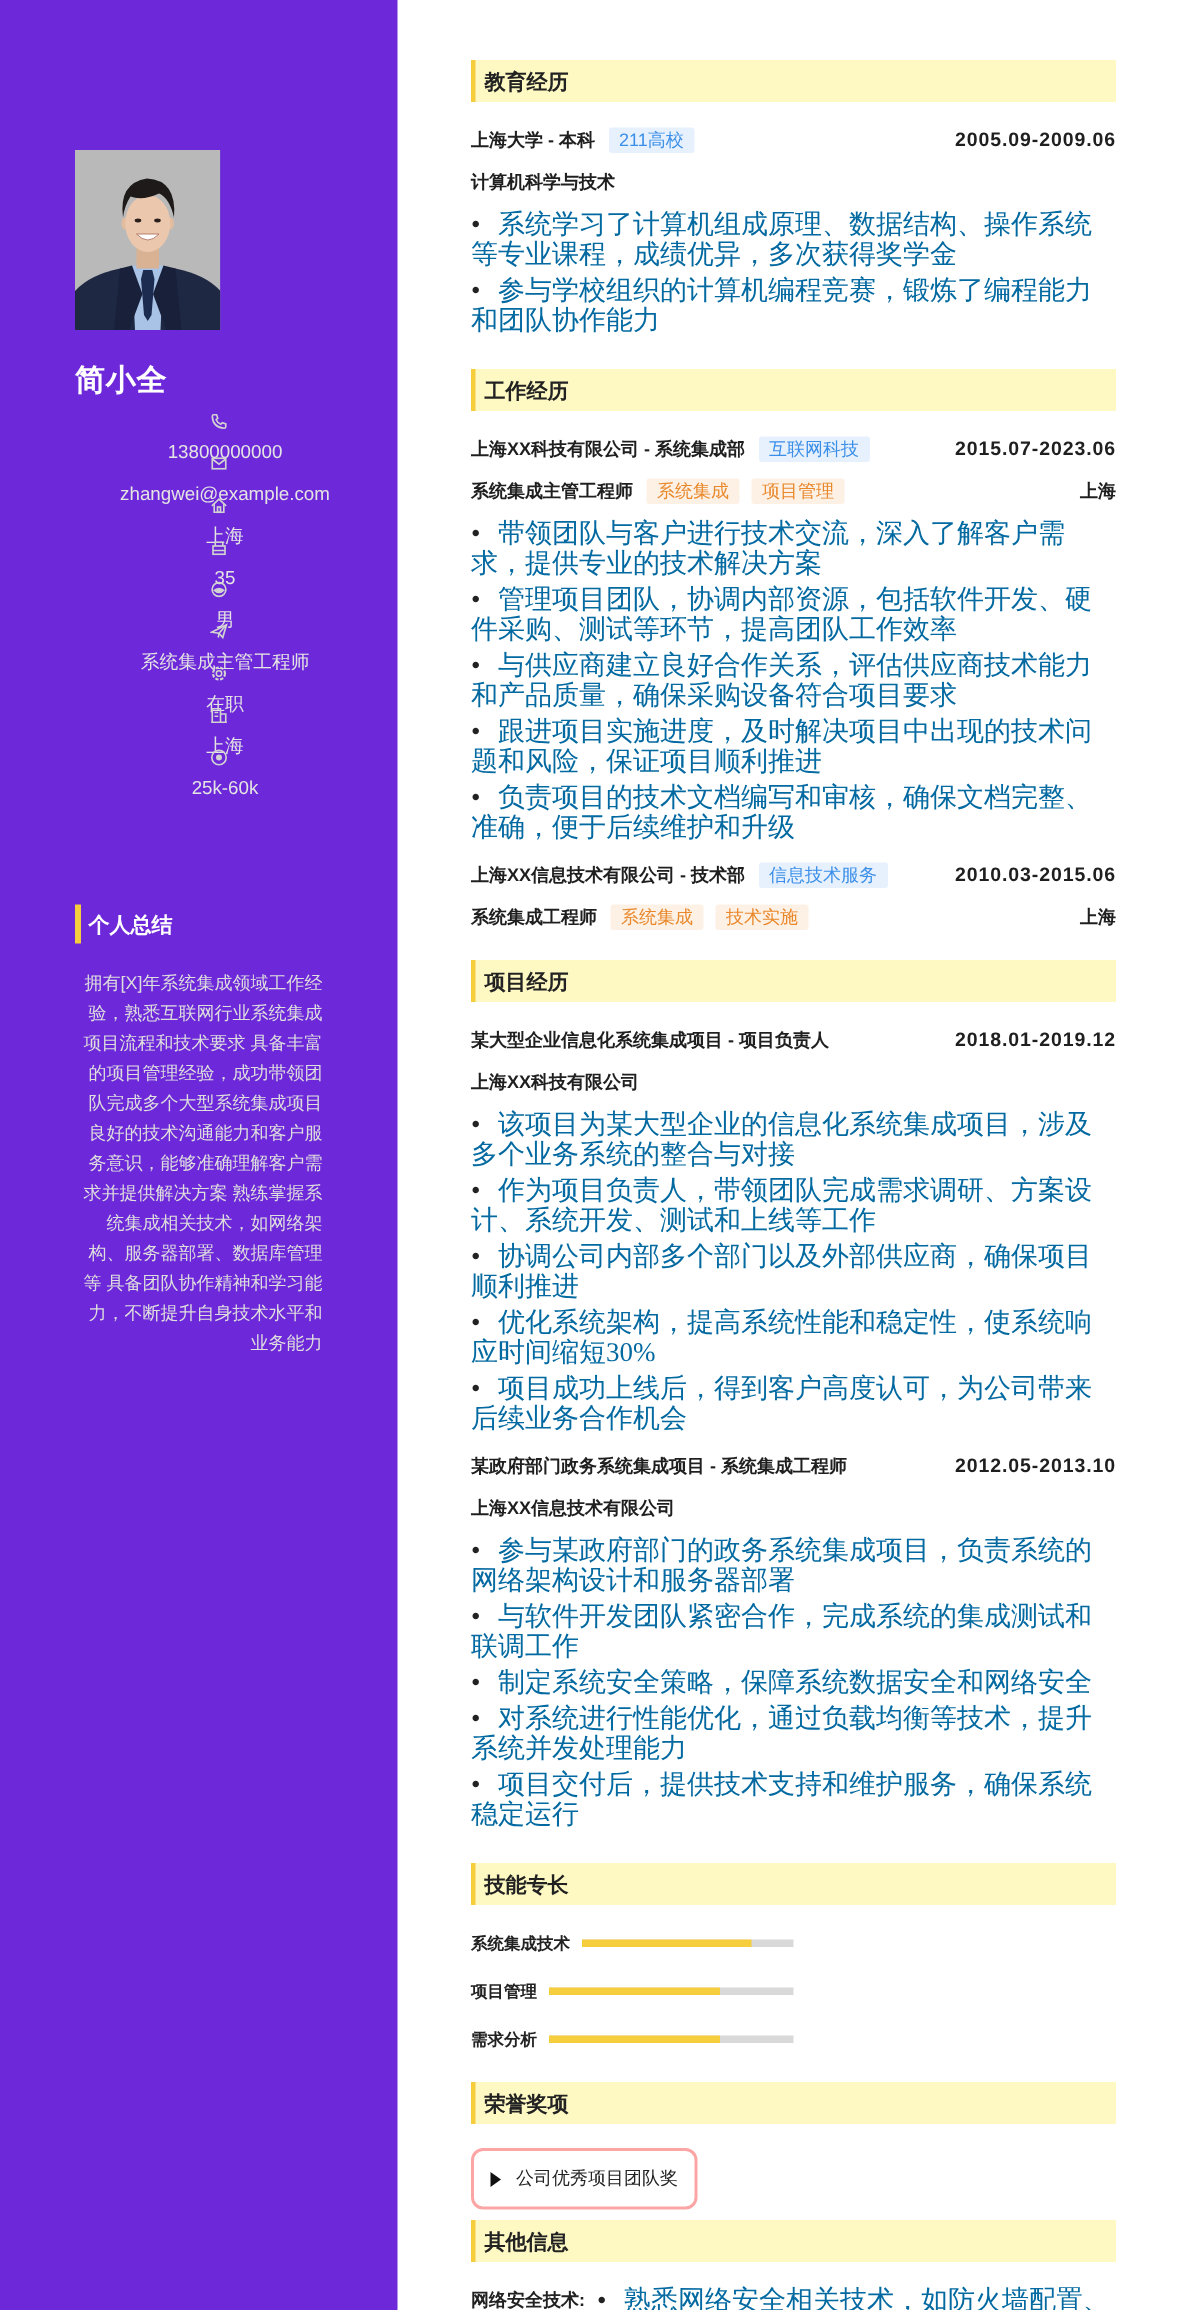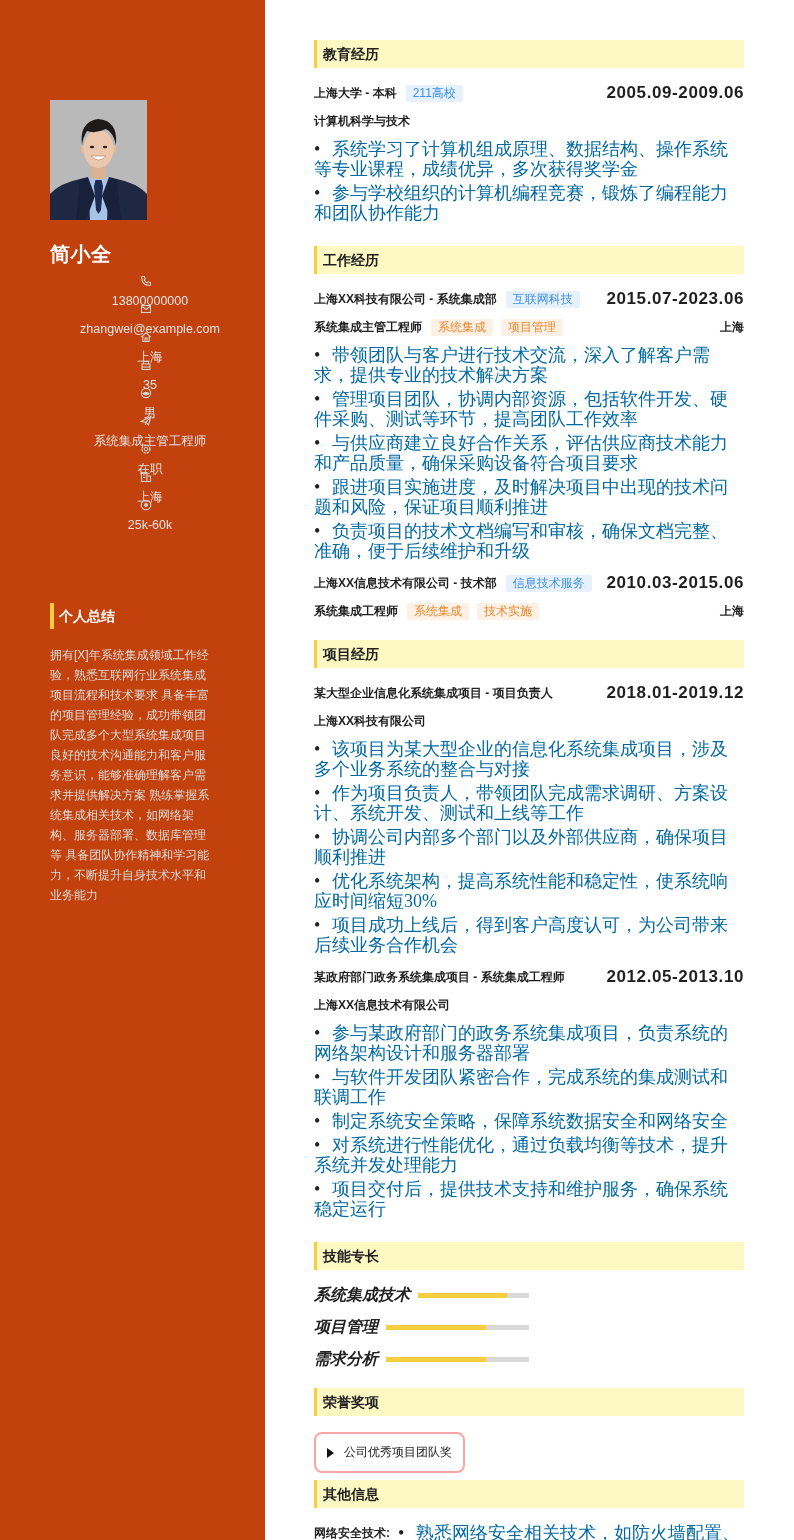--- a/index.html
+++ b/index.html
@@ -1,51 +1,51 @@
 <!DOCTYPE html>
 <html><head>
 <meta charset="utf-8">
 <style>
   * { box-sizing: border-box; margin: 0; padding: 0; }
   html, body { width: 794px; height: 1540px; overflow: hidden; background: #ffffff; }
   body { position: relative; font-family: "Liberation Sans", "DejaVu Sans", sans-serif; color: #222; }
 
   
-  .sidebar { position: absolute; left: 0; top: 0; width: 265px; height: 1540px; background: #c2410c; color: #e6e6e6; }
+  .sidebar { position: absolute; left: 0; top: 0; width: 265px; height: 1540px; background: #6d28d9; color: #e6e6e6; text-align: right; }
   .photo { position: absolute; left: 50px; top: 100px; width: 97px; height: 120px; overflow: hidden; }
   .photo svg { display: block; width: 97px; height: 120px; }
   .name { position: absolute; left: 50px; top: 240px; font-size: 20px; line-height: 28px; color: #ffffff; font-weight: bold; letter-spacing: 0.5px; }
   .contacts { position: absolute; left: 50px; top: 275px; width: 200px; list-style: none; }
   .contacts li { height: 28px; line-height: 28px; display: flex; align-items: center; font-size: 12.5px; color: #e4e4e4; flex-direction: column; }
   .contacts .ic { width: 12px; height: 12px; margin-right: 8px; display: inline-flex; }
   .contacts .ic svg { width: 12px; height: 12px; }
   .summary-title { position: absolute; left: 50px; top: 603px; height: 26px; line-height: 26px; border-left: 4px solid #f5cd3d; padding-left: 5px; font-size: 14px; font-weight: bold; color: #ffffff; }
   .summary-text { position: absolute; left: 50px; top: 645px; width: 165px; font-size: 12px; line-height: 20px; color: #dedede; }
 
   
   .main { position: absolute; left: 314px; top: 40px; width: 430px; }
   .sec { padding-bottom: 19px; }
   .sec-head { height: 28px; line-height: 28px; background: #fef9c3; border-left: 3px solid #f5cd3d; padding-left: 6px; font-size: 14px; font-weight: bold; color: #222; }
   .entry { margin-top: 15px; }
   .entry + .entry { margin-top: 12px; }
   .row { height: 20px; line-height: 20px; display: flex; justify-content: space-between; align-items: center; font-size: 12px; font-weight: bold; color: #1f1f1f; }
   .row.sub { margin-top: 8px; }
   .row .left { display: flex; align-items: center; }
-  .date { font-size: 17px; letter-spacing: 0.6px; font-weight: bold; }
+  .date { font-size: 13px; letter-spacing: 0.6px; font-weight: bold; }
   .tag { display: inline-block; font-size: 12px; line-height: 17px; padding: 0 7px; margin-left: 9px; font-weight: normal; border-radius: 2px; }
   .tag.blue { background: #e7f1fd; color: #3b8fe8; }
   .tag.orange { background: #fdf1e5; color: #e9882b; }
   .tag + .tag { margin-left: 8px; }
   ul.bullets { margin-top: 8px; list-style: none; }
   ul.bullets li { font-size: 18px; line-height: 20px; margin-bottom: 4px; color: #0369a1; font-family: Liberation Serif, serif; }
   ul.bullets li::before { content: "•"; display: inline-block; width: 18px; color: #222; }
 
   .skills { margin-top: 15px; display: flex; flex-wrap: wrap; row-gap: 12px; width: 440px; }
   .skill { width: 215px; margin-right: 7px; height: 20px; display: flex; align-items: center; }
-  .skill-name { font-size: 16px; font-weight: bold; white-space: nowrap; font-style: italic; }
+  .skill-name { font-size: 11px; font-weight: bold; white-space: nowrap; }
   .skill-bar { flex: 1; height: 5px; background: #d9d9d9; margin-left: 8px; position: relative; }
   .skill-fill { position: absolute; left: 0; top: 0; height: 5px; background: #f5cd3d; }
 
   .award-wrap { margin-top: 16px; height: 29px; }
   .award { display: inline-flex; align-items: center; height: 41px; border: 2px solid #fca5a5; border-radius: 8px; padding: 0 11px; font-size: 12px; color: #222; cursor: pointer; }
   .award .tri { width: 0; height: 0; border-top: 5px solid transparent; border-bottom: 5px solid transparent; border-left: 7px solid #111; margin-right: 10px; }
 
   .other { margin-top: 15px; display: flex; }
   .other-label { font-size: 12px; font-weight: bold; line-height: 20px; white-space: nowrap; }
   .other ul.bullets { margin-top: 0; margin-left: 8px; }

